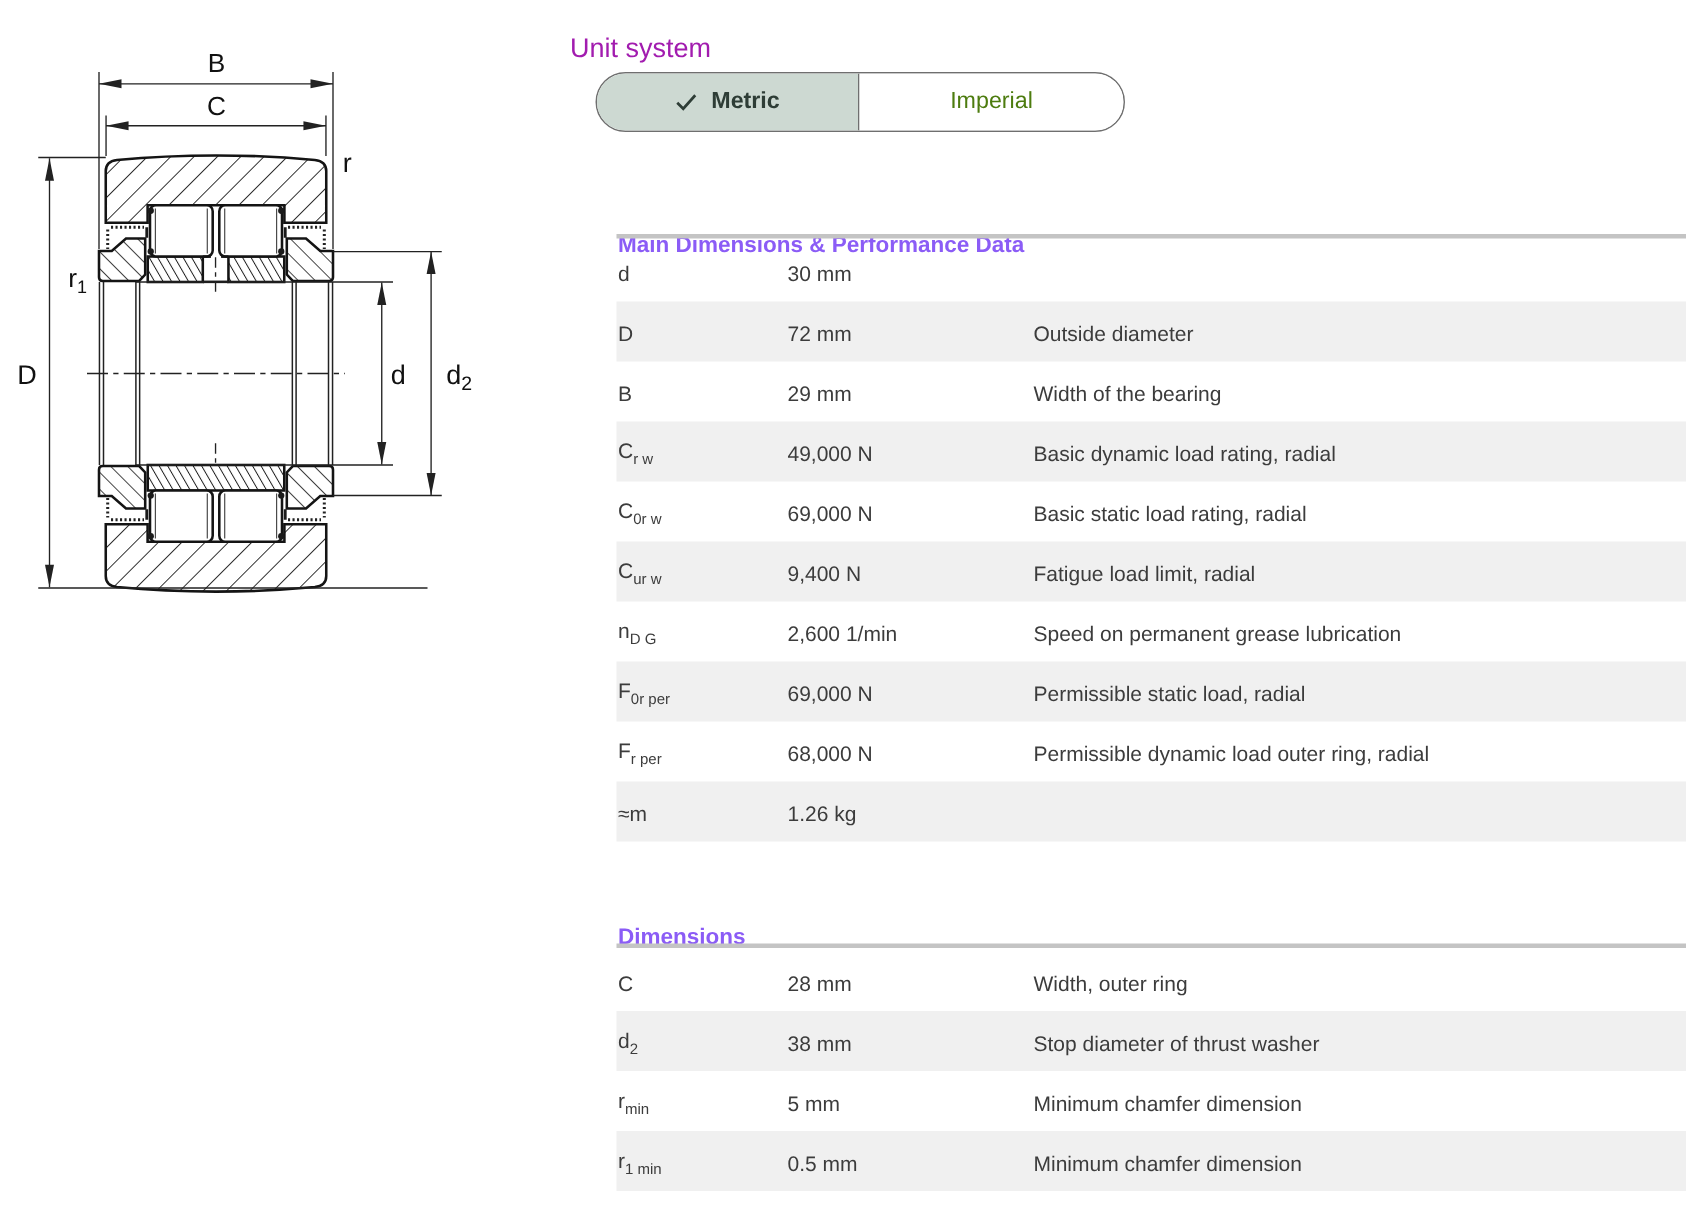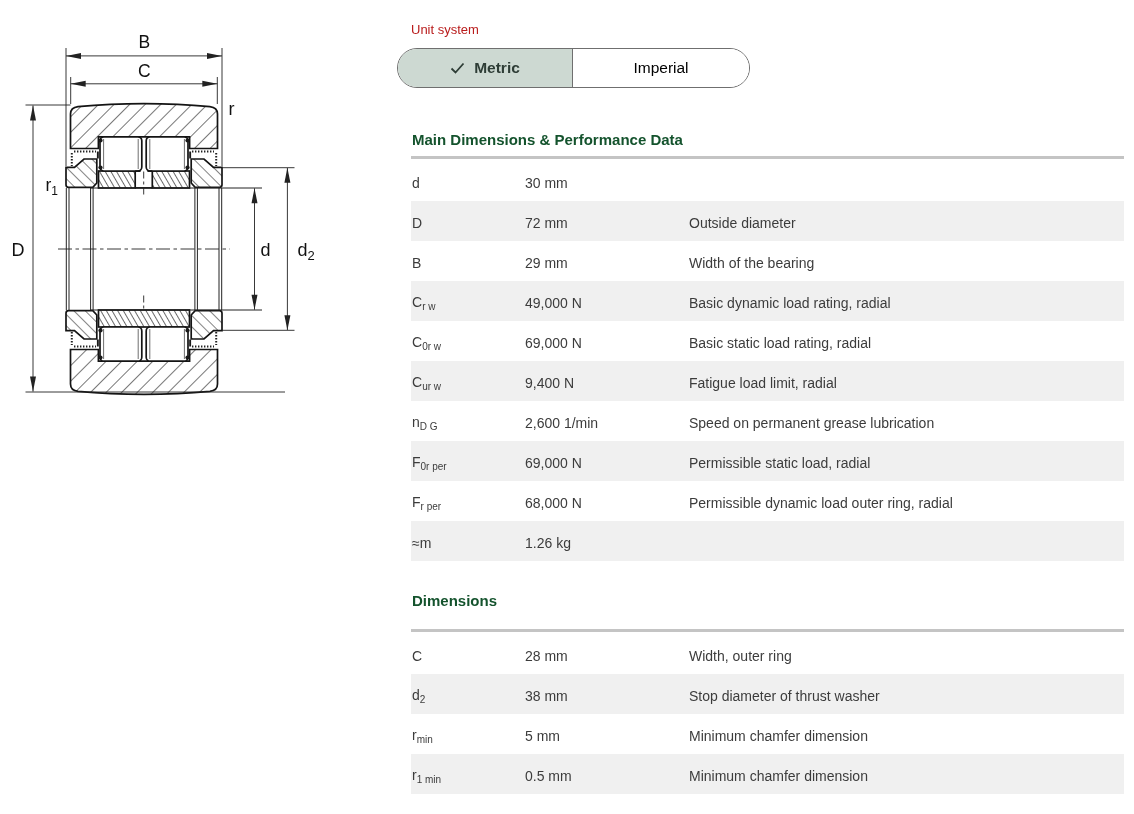--- a/index.html
+++ b/index.html
@@ -1,24 +1,24 @@
 <!DOCTYPE html>
 <html><head>
 <meta charset="utf-8">
 <style>
   html,body{margin:0;padding:0;}
   body{width:1134px;height:814px;background:#fff;font-family:"Liberation Sans",sans-serif;position:relative;overflow:hidden;}
   .abs{position:absolute;}
-  #unitlabel{left:411px;top:22px;font-size:13px;color:#b91c1c;}
+  #unitlabel{left:380px;top:22px;font-size:18px;color:#a21caf;}
   #toggle{left:397px;top:48px;width:351px;height:38px;border:1px solid #6f6f6f;border-radius:20px;overflow:hidden;display:flex;}
-  #toggle .half{flex:0 0 auto;display:flex;align-items:center;justify-content:center;font-size:15.5px;color:#000000;}
+  #toggle .half{flex:0 0 auto;display:flex;align-items:center;justify-content:center;font-size:15.5px;color:#4d7c0f;}
   #toggle .metric{width:174px;background:#cdd9d2;border-right:1px solid #6f6f6f;color:#2e3d36;font-weight:700;}
   #toggle .imperial{width:176px;background:#fff;}
   #toggle .chk{margin-right:9px;display:block;}
-  .h1{font-weight:700;font-size:15px;color:#14532d;line-height:15px;}
+  .h1{font-weight:700;font-size:15px;color:#8b5cf6;line-height:15px;margin-top:24px;}
   #t1head{left:412px;top:132px;}
   #rule1{left:411px;top:156px;width:713px;height:3px;background:#c4c4c4;}
   #t2head{left:412px;top:593px;}
   #rule2{left:411px;top:629px;width:713px;height:3px;background:#c4c4c4;}
   .tbl{left:411px;width:713px;}
   #tbl1{top:161px;}
   #tbl2{top:634px;}
   .row{display:flex;height:40px;align-items:center;font-size:14px;color:#3c3c3c;}
   .row>div{transform:translateY(1.5px);}
   .row.g{background:#f0f0f0;}

